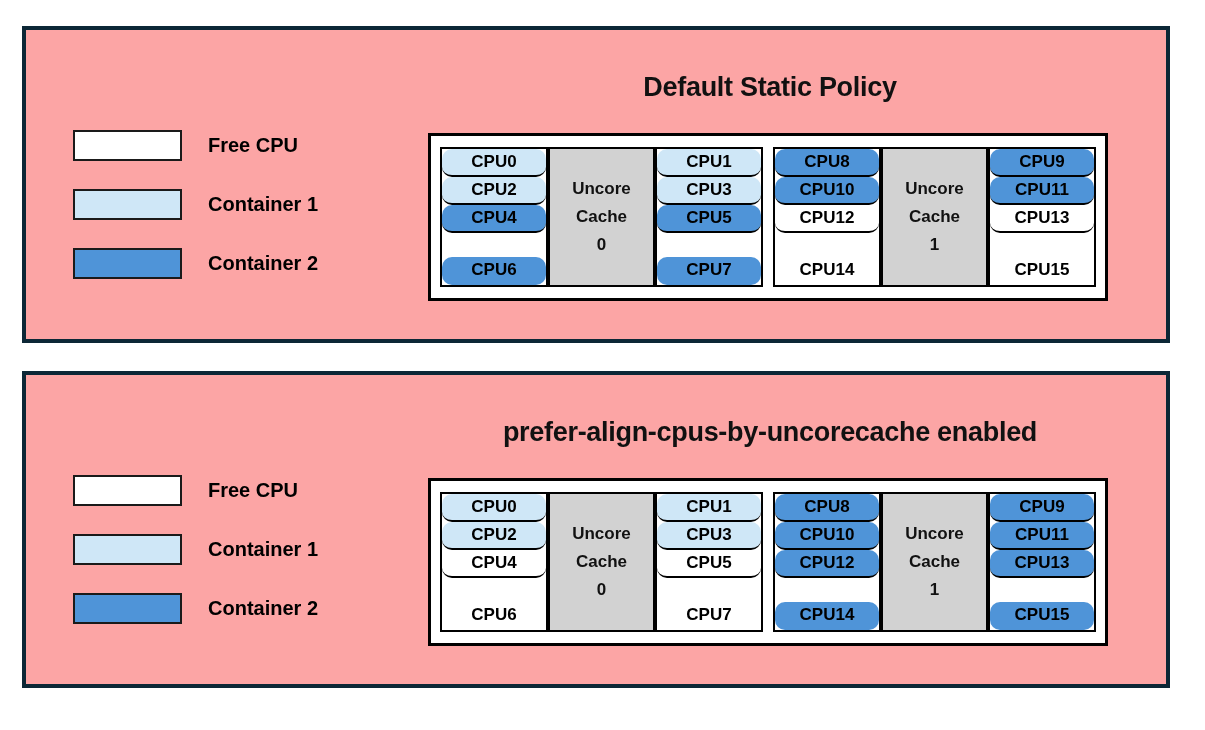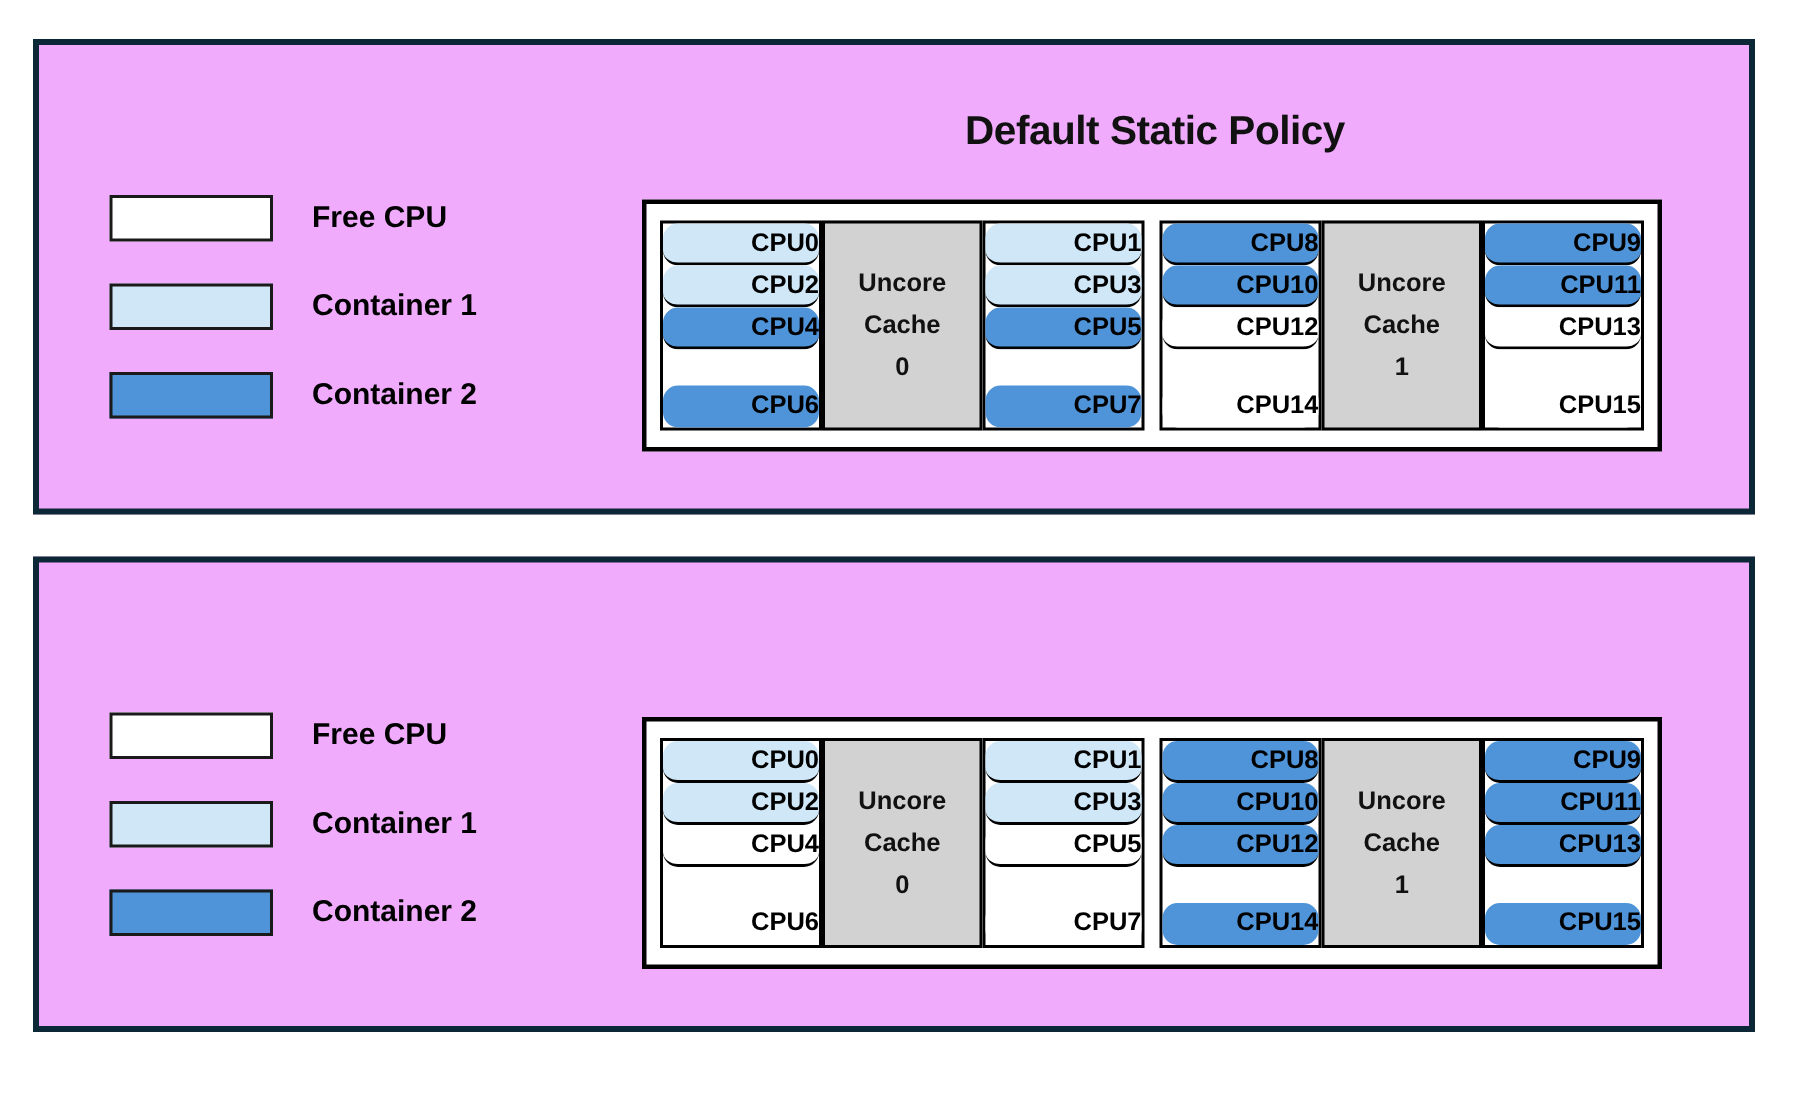--- a/index.html
+++ b/index.html
@@ -14,21 +14,21 @@
     height: 730px;
     background: #ffffff;
     overflow: hidden;
   }
   .panel {
     position: absolute;
     left: 22px;
     width: 1148px;
     height: 317px;
     border: 4px solid #0c2736;
-    background: #f0abfc;
+    background: #fca5a5;
     box-sizing: border-box;
   }
   .panel.top { top: 26px; }
   .panel.bottom { top: 371px; }
 
   .panel-title {
     position: absolute;
     left: 402px;
     top: 42px;
     width: 684px;
@@ -86,21 +86,21 @@
     width: 108px;
     border: 2px solid #000000;
     box-sizing: border-box;
     background: #ffffff;
     flex: 0 0 auto;
   }
   .cpu-cell {
     height: 28px;
     box-sizing: border-box;
     border-bottom: 2px solid #000000;
-    text-align: right;
+    text-align: center;
     font-size: 17px;
     font-weight: bold;
     color: #000000;
     line-height: 26px;
     background: #ffffff;
     white-space: nowrap;
     overflow: hidden;
     border-radius: 10px;
   }
   .cpu-cell:last-child { border-bottom: none; margin-top: 24px; }
@@ -181,20 +181,21 @@
           <div class="cpu-cell" style="background-color: rgb(79, 148, 216);">CPU9</div>
           <div class="cpu-cell" style="background-color: rgb(79, 148, 216);">CPU11</div>
           <div class="cpu-cell" style="background-color: rgb(255, 255, 255);">CPU13</div>
           <div class="cpu-cell" style="background-color: rgb(255, 255, 255);">CPU15</div>
         </div>
       </div>
     </div>
   </div>
 
   <div class="panel bottom">
+    <div class="panel-title">prefer-align-cpus-by-uncorecache enabled</div>
 
     <div class="legend">
       <div class="legend-row">
         <div class="legend-chip" style="background-color: rgb(255, 255, 255);"></div>
         <div class="legend-label">Free CPU</div>
       </div>
       <div class="legend-row">
         <div class="legend-chip" style="background-color: rgb(207, 231, 247);"></div>
         <div class="legend-label">Container 1</div>
       </div>

